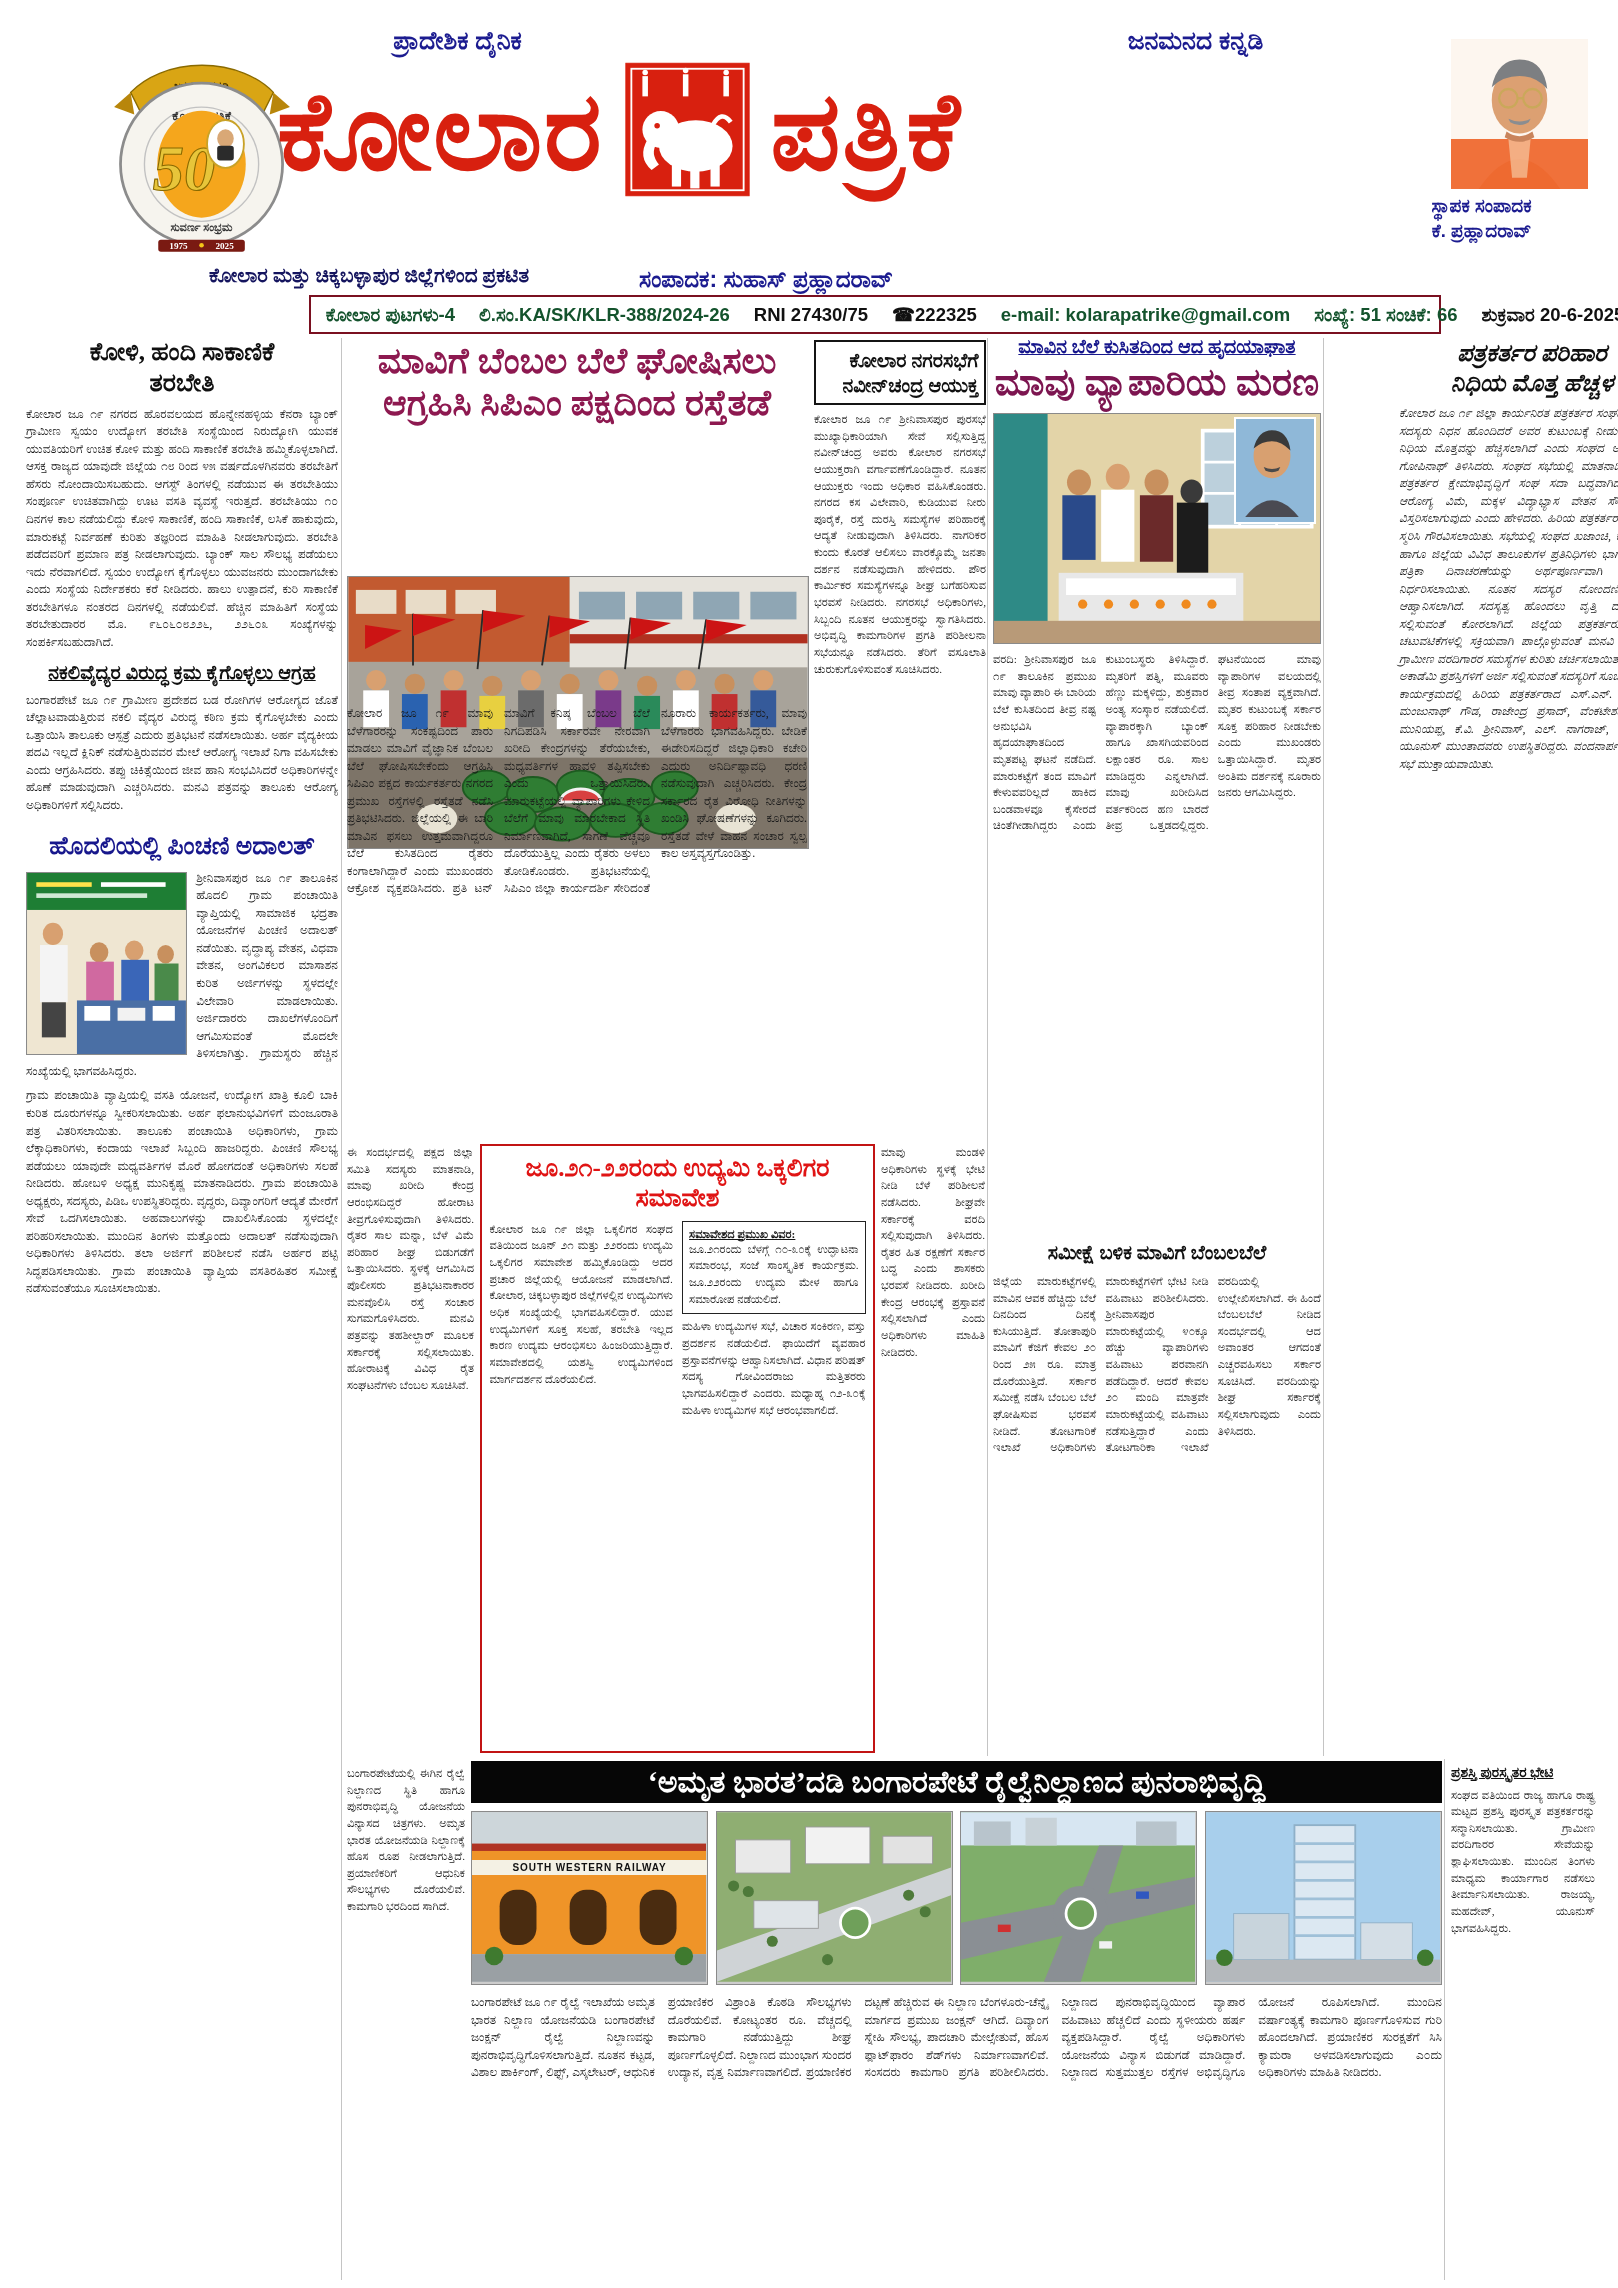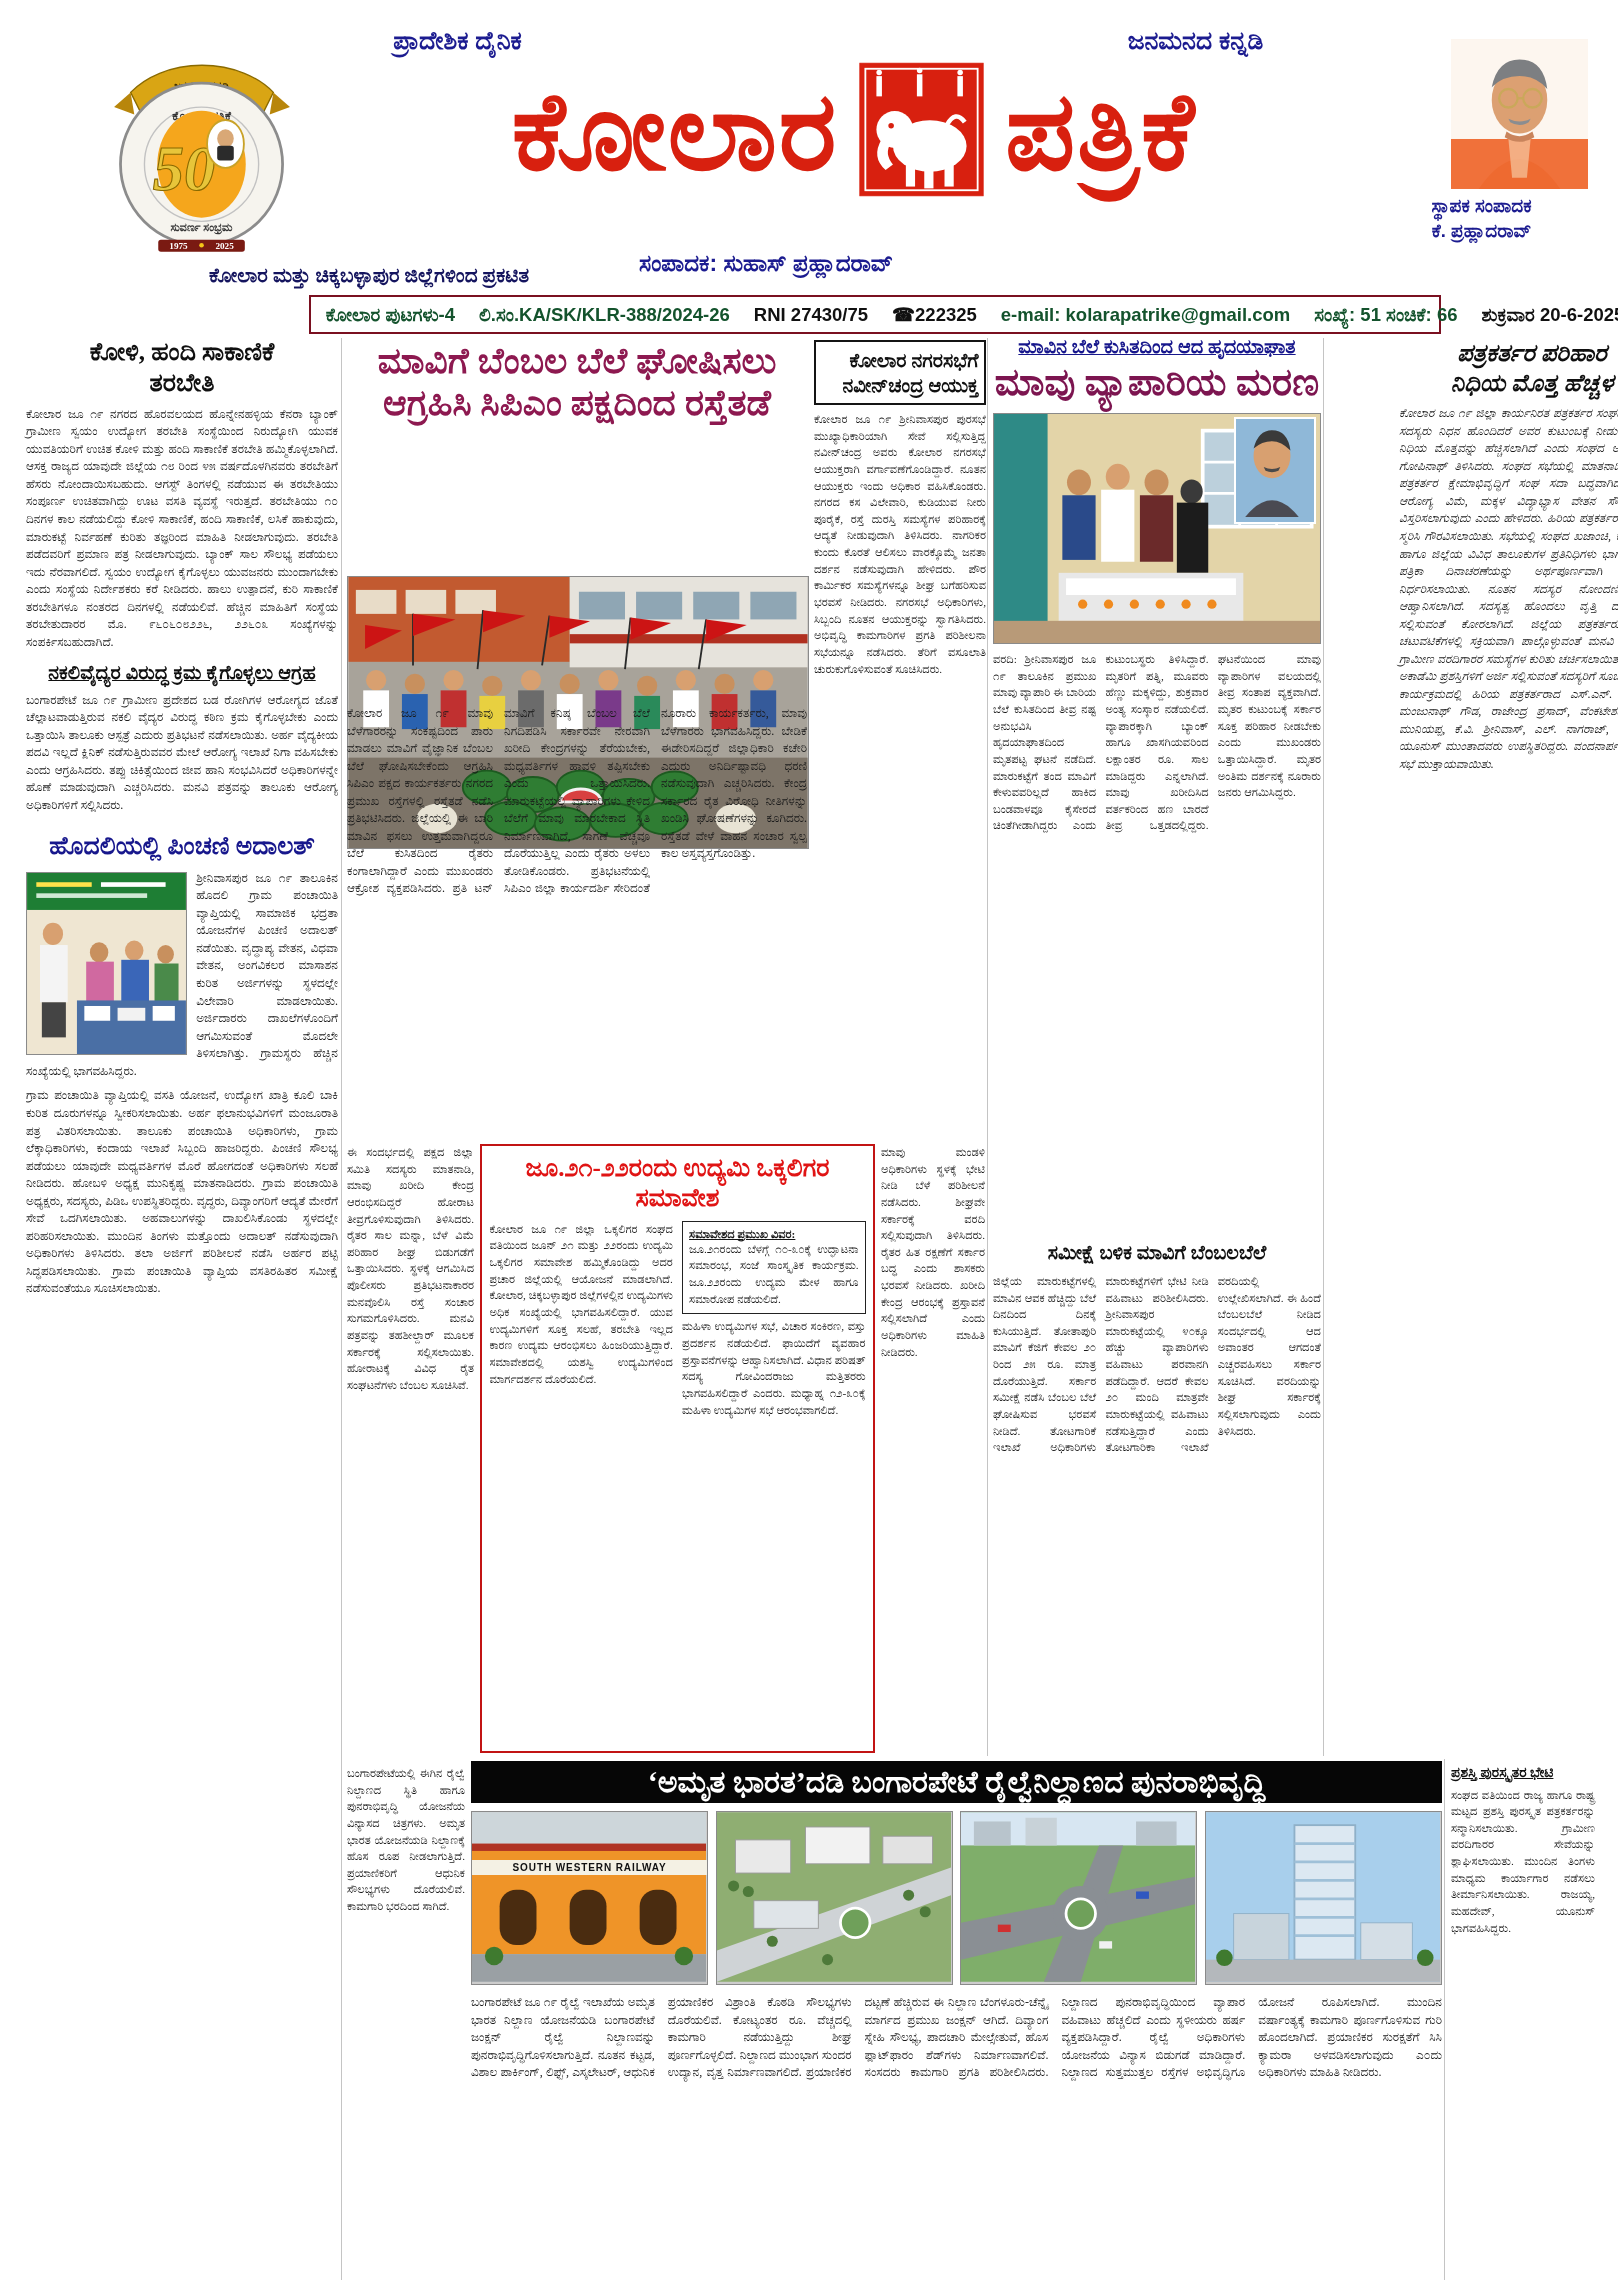--- a/index.html
+++ b/index.html
@@ -61,21 +61,21 @@
       <rect x="60" y="222" width="94" height="13" rx="3" fill="#7a1a12"></rect>
       <text x="82" y="232" text-anchor="middle" font-size="10" fill="#ffffff" font-weight="bold">1975</text>
       <text x="132" y="232" text-anchor="middle" font-size="10" fill="#ffffff" font-weight="bold">2025</text>
       <circle cx="107" cy="228" r="2.5" fill="#f5c518"></circle>
     </svg>
   </div>
 
   <div class="abs tagline center" style="left:305px;top:26px;width:305px;">ಪ್ರಾದೇಶಿಕ ದೈನಿಕ</div>
   <div class="abs tagline center" style="left:1043px;top:26px;width:305px;">ಜನಮನದ ಕನ್ನಡಿ</div>
 
-  <div class="abs" style="left:277px;top:57px;width:1154px;height:148px;display:flex;align-items:center;justify-content:center;gap:20px;">
+  <div class="abs" style="left:277px;top:57px;width:1154px;height:148px;display:flex;align-items:center;justify-content:flex-start;gap:20px;">
     <span class="masthead-word">ಕೋಲಾರ</span>
     <span style="display:inline-block;">
       <svg width="127" height="137" viewBox="0 0 138 148">
         <rect x="2" y="2" width="134" height="144" fill="#d8200f" stroke="#d8200f"></rect>
         <rect x="8" y="8" width="122" height="132" fill="none" stroke="#ffffff" stroke-width="2"></rect>
         <ellipse cx="78" cy="92" rx="40" ry="28" fill="#ffffff"></ellipse>
         <circle cx="40" cy="74" r="20" fill="#ffffff"></circle>
         <path d="M26 84 q-12 20 4 34 l8 -6 q-10 -12 -2 -24 Z" fill="#ffffff"></path>
         <rect x="52" y="108" width="10" height="28" fill="#ffffff"></rect>
         <rect x="72" y="112" width="10" height="26" fill="#ffffff"></rect>
@@ -107,21 +107,21 @@
       <path d="M62 86 Q74 92 86 86 L84 90 Q74 96 64 90 Z" fill="#8a8d90"></path>
       <path d="M60 100 Q74 110 88 100 L90 106 Q74 116 58 106 Z" fill="#c9845c"></path>
     </svg>
   </div>
   <div class="abs founderlbl" style="left:1366px;top:194px;width:231px;">
     <div>ಸ್ಥಾಪಕ ಸಂಪಾದಕ</div>
     <div>ಕೆ. ಪ್ರಹ್ಲಾದರಾವ್</div>
   </div>
 
   <div class="abs publine center" style="left:120px;top:264px;width:498px;">ಕೋಲಾರ ಮತ್ತು ಚಿಕ್ಕಬಳ್ಳಾಪುರ ಜಿಲ್ಲೆಗಳಿಂದ ಪ್ರಕಟಿತ</div>
-  <div class="abs editorline center" style="left:572px;top:250px;width:388px;">ಸಂಪಾದಕ: ಸುಹಾಸ್ ಪ್ರಹ್ಲಾದರಾವ್</div>
+  <div class="abs editorline center" style="left:572px;top:266px;width:388px;">ಸಂಪಾದಕ: ಸುಹಾಸ್ ಪ್ರಹ್ಲಾದರಾವ್</div>
 
   <div class="abs infobar" style="left:309px;top:295px;width:1098px;height:35px;">
     <span class="seg-m">ಕೋಲಾರ ಪುಟಗಳು-4</span>
     <span class="seg-m">ಲಿ.ಸಂ.KA/SK/KLR-388/2024-26</span>
     <span class="seg-b">RNI 27430/75</span>
     <span class="seg-b"><span>☎</span><span>222325</span></span>
     <span class="seg-m">e-mail: kolarapatrike@gmail.com</span>
     <span class="seg-m">ಸಂಖ್ಯೆ: 51 ಸಂಚಿಕೆ: 66</span>
     <span class="seg-b">ಶುಕ್ರವಾರ 20-6-2025</span>
 

